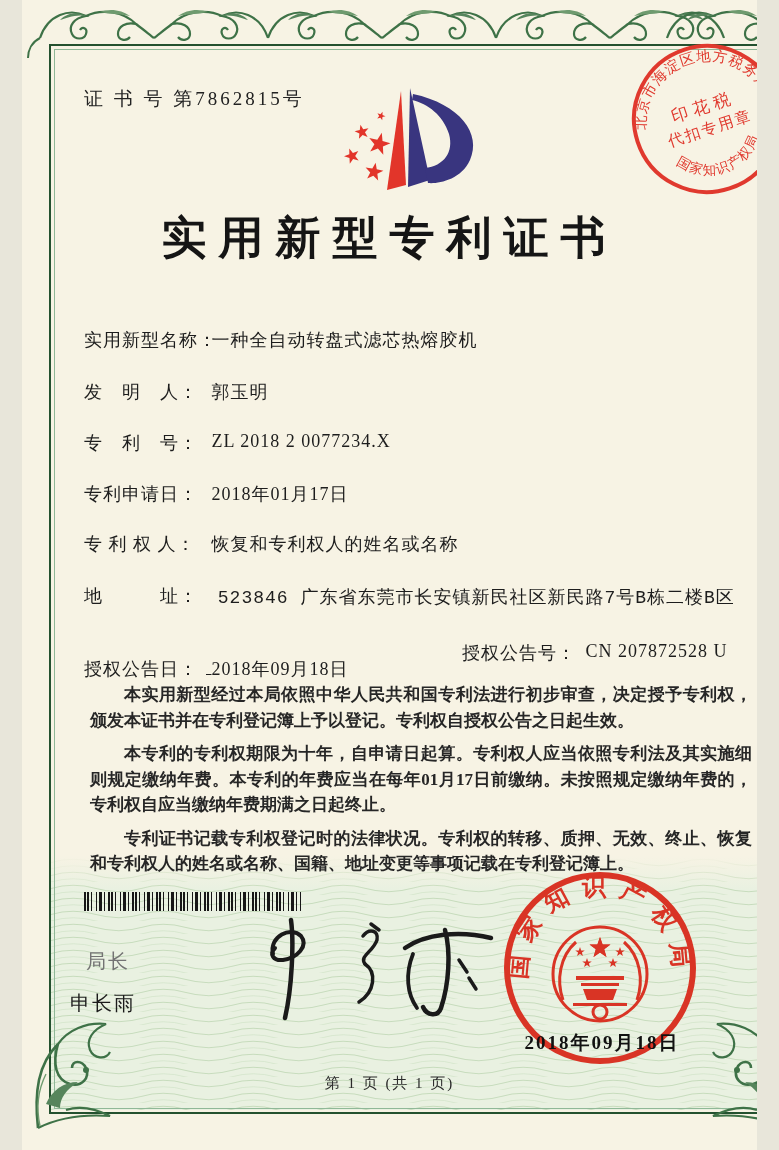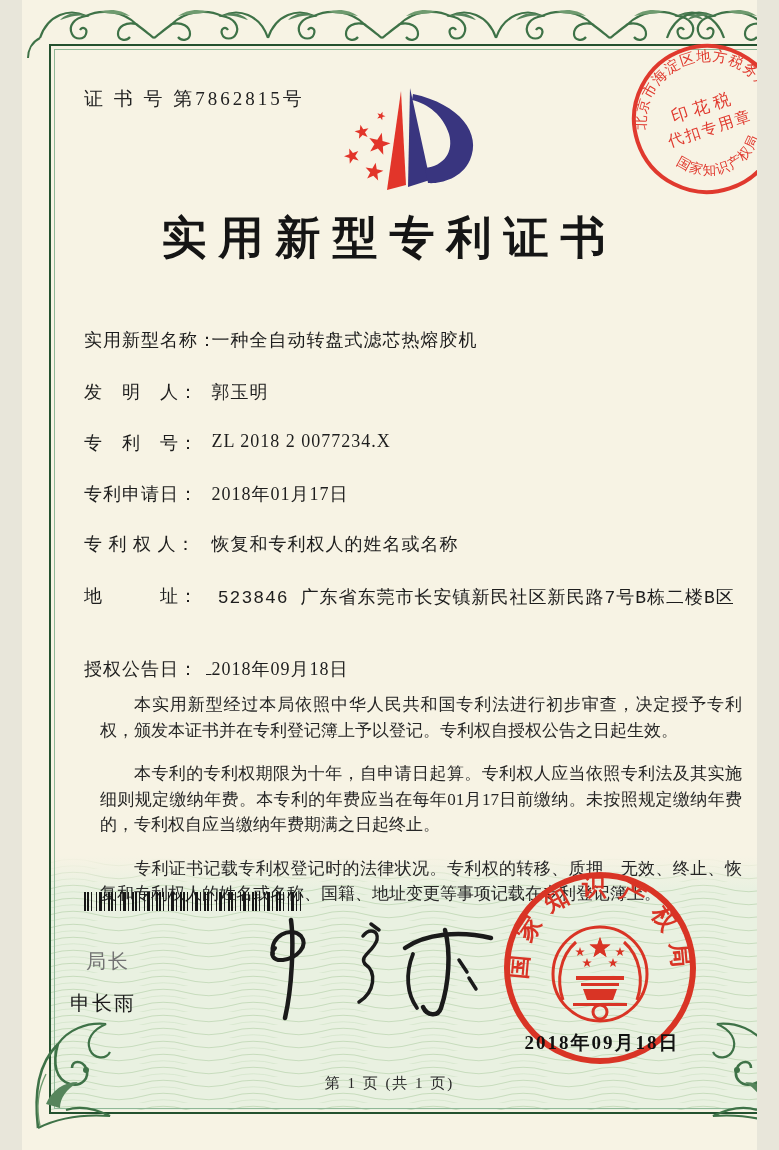--- a/index.html
+++ b/index.html
@@ -23,21 +23,21 @@
   .row .lbl{display:inline-block;width:122px;vertical-align:top;}
   .row .val{display:inline-block;vertical-align:top;}
   .row-address{white-space:normal;font-family:Liberation Mono, monospace;}
   .row-address .val{width:520px;line-height:28px;}
   .row-grant-no{left:440px;}
   .row-grant-no .lbl{width:118px;}
   .body-text{
     position:absolute;left:60px;top:674px;width:678px;
     font-size:17px;line-height:25.5px;text-align:justify;color:#262626;
   }
-  .body-text p{margin:18px;text-indent:2em;}
+  .body-text p{margin:8px;text-indent:2em;font-weight:bold;}
   .barcode{
     position:absolute;left:62px;top:892px;width:217px;height:19px;
     background:repeating-linear-gradient(90deg,
       #171717 0 2px,transparent 2px 3px,
       #171717 3px 5px,transparent 5px 7px,
       #171717 7px 8px,transparent 8px 12px,
       #171717 12px 13px,transparent 13px 15px,
       #171717 15px 18px,transparent 18px 20px,
       #171717 20px 21px,transparent 21px 24px);
   }
@@ -176,20 +176,24 @@
     <span class="lbl">专 利 权 人：</span>
     <span class="val">恢复和专利权人的姓名或名称</span>
   </div>
   <div class="row row-address" style="top:584px;">
     <span class="lbl">地　　　址：</span>
     <span class="val">523846 广东省东莞市长安镇新民社区新民路7号B栋二楼B区</span>
   </div>
   <div class="row" style="top:657px;text-decoration:underline;">
     <span class="lbl">授权公告日：</span>
     <span class="val">2018年09月18日</span>
+  </div>
+  <div class="row row-grant-no" style="top:641px;">
+    <span class="lbl">授权公告号：</span>
+    <span class="val">CN 207872528 U</span>
   </div>
 
   <div class="body-text">
     <p>本实用新型经过本局依照中华人民共和国专利法进行初步审查，决定授予专利权，颁发本证书并在专利登记簿上予以登记。专利权自授权公告之日起生效。</p>
     <p>本专利的专利权期限为十年，自申请日起算。专利权人应当依照专利法及其实施细则规定缴纳年费。本专利的年费应当在每年01月17日前缴纳。未按照规定缴纳年费的，专利权自应当缴纳年费期满之日起终止。</p>
     <p>专利证书记载专利权登记时的法律状况。专利权的转移、质押、无效、终止、恢复和专利权人的姓名或名称、国籍、地址变更等事项记载在专利登记簿上。</p>
   </div>
 
   <div class="barcode"></div>
 

